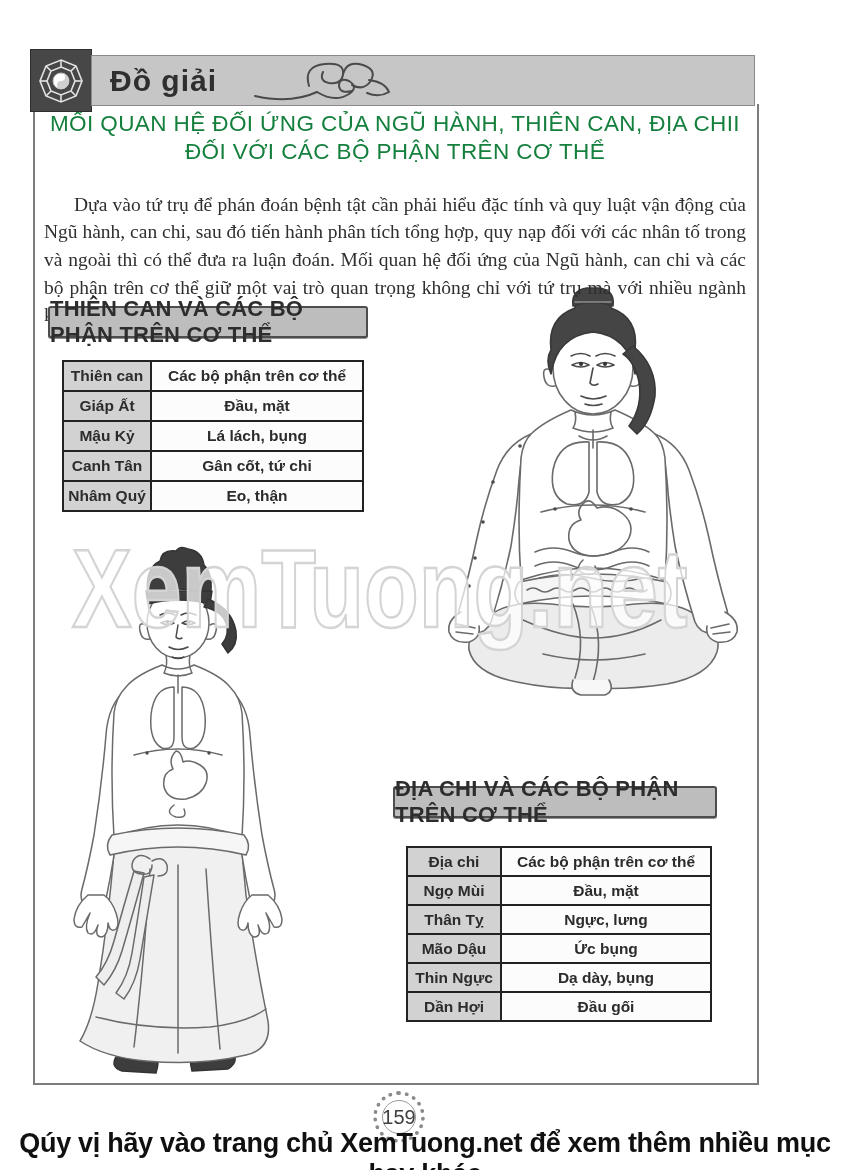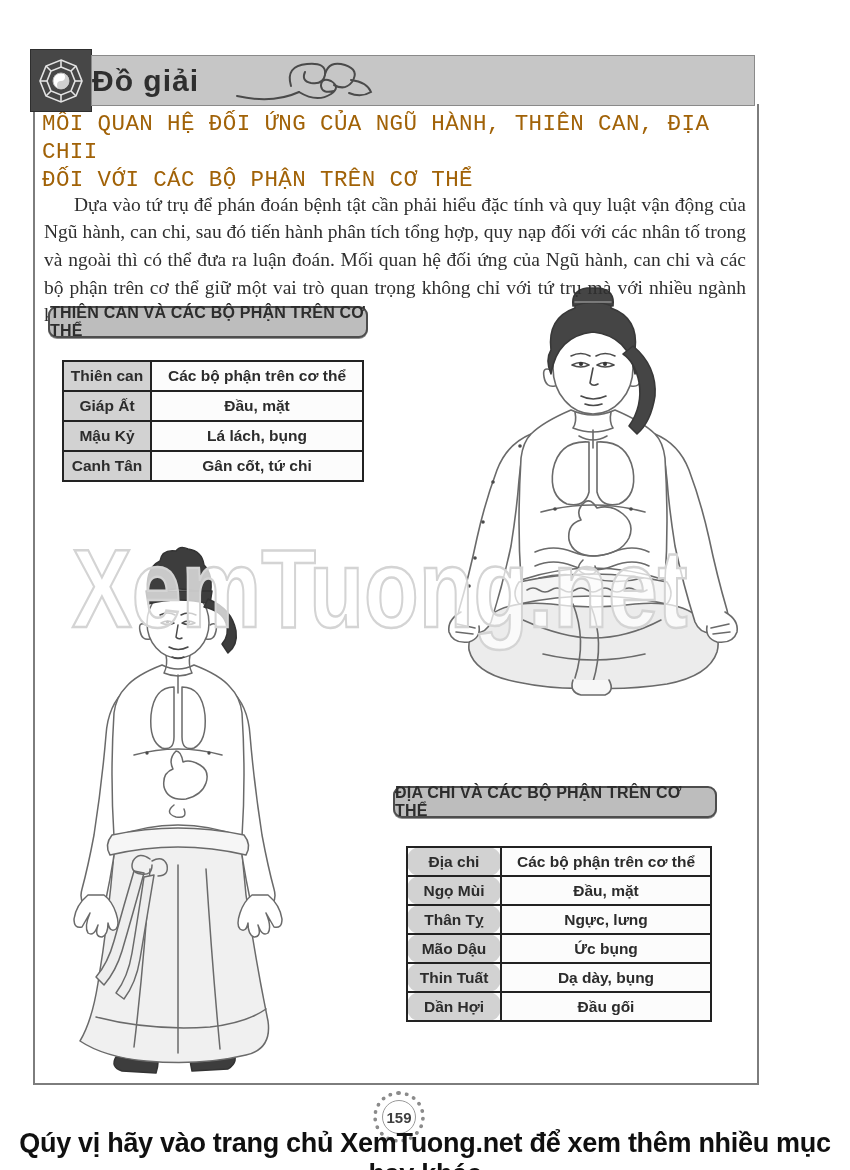--- a/index.html
+++ b/index.html
@@ -12,62 +12,62 @@
     position:absolute;left:30px;top:49px;width:60px;height:61px;
     background:#474747;border:1px solid #2e2e2e;
     display:flex;align-items:center;justify-content:center;z-index:6;
   }
   .hdr-bar{
     position:absolute;left:91px;top:55px;width:662px;height:49px;
     background:#c6c6c6;border:1px solid #8a8a8a;
     display:flex;align-items:center;z-index:6;
   }
   .hdr-title{
-    font-size:30px;font-weight:bold;color:#2f2f2f;letter-spacing:1px;
+    margin-left:18px;font-size:30px;font-weight:bold;color:#2f2f2f;letter-spacing:1px;
   }
   .hdr-cloud{margin-left:34px;}
   
   .page-frame{
     position:absolute;left:33px;top:104px;width:722px;height:979px;
     border-left:2px solid #7d7d7d;border-right:2px solid #7d7d7d;border-bottom:2px solid #7d7d7d;
     z-index:0;
   }
   
   .doc-title{
-    position:absolute;left:42px;top:110px;width:706px;text-align:left;
-    font-family:Liberation Mono, monospace;font-size:22.5px;color:#a16207;
+    position:absolute;left:42px;top:110px;width:706px;text-align:center;
+    font-family:Liberation Sans, sans-serif;font-size:22.5px;color:#15803d;
     line-height:1.25;letter-spacing:.4px;z-index:3;
   }
   .intro{
     position:absolute;left:44px;top:171px;width:702px;
     font-family:"Liberation Serif", serif;font-size:19.5px;color:#2f2f2f;
     text-align:justify;text-indent:30px;line-height:1.42;z-index:3;
   }
   
   .badge{
-    position:absolute;height:28px;border:2px solid #4d4d4d;border-radius:9px;
+    position:absolute;height:28px;border:2px solid #4d4d4d;border-radius:3px;
     background:#bdbdbd;display:flex;align-items:center;justify-content:center;
-    font-size:16px;font-weight:bold;color:#2d2d2d;letter-spacing:.2px;z-index:4;
+    font-size:22px;font-weight:bold;color:#2d2d2d;letter-spacing:.2px;z-index:4;
     box-shadow:0 1px 0 #8f8f8f;
   }
   .badge-thiencan{left:48px;top:306px;width:316px;}
   .badge-diachi{left:393px;top:786px;width:320px;}
   
   table.map{border-collapse:collapse;position:absolute;z-index:4;background:#fcfcfc;}
   table.map td{
     border:2px solid #222;text-align:center;vertical-align:middle;
     font-size:15.5px;font-weight:bold;color:#2c2c2c;padding:1px;
   }
   table.map td.key{background:#d2d2d2;}
   .tbl-thiencan{left:62px;top:360px;}
   .tbl-thiencan td{height:26px;}
   .tbl-thiencan td.key{width:84px;}
   .tbl-thiencan td.val{width:208px;}
   .tbl-diachi{left:406px;top:846px;}
-  .tbl-diachi td{height:25px;border-radius:13px;}
+  .tbl-diachi td{height:25px;}
   .tbl-diachi td.key{width:90px;}
   .tbl-diachi td.val{width:206px;}
   
   .watermark{
     position:absolute;left:72px;top:524px;z-index:5;white-space:nowrap;
     font-size:112px;font-weight:bold;letter-spacing:0;
     color:rgba(255,255,255,.72);
     -webkit-text-stroke:2.5px #d4d4d4;
     transform:scaleX(.8);transform-origin:left top;
     pointer-events:none;
@@ -78,21 +78,21 @@
   .fig-standing{left:50px;top:543px;}
   
   .page-stamp{
     position:absolute;left:373px;top:1091px;width:44px;height:44px;z-index:6;
     border:4px dotted #8b8b8b;border-radius:50%;background:#fff;
     display:flex;align-items:center;justify-content:center;
   }
   .page-stamp .inner{
     width:32px;height:32px;border:1px solid #9a9a9a;border-radius:50%;
     display:flex;align-items:center;justify-content:center;
-    font-size:15px;font-weight:bold;color:#3f3f3f;
+    font-size:20px;font-weight:normal;color:#3f3f3f;
   }
   .footer-note{
     position:absolute;left:0;top:1128px;width:850px;text-align:center;z-index:6;
     font-size:27px;font-weight:bold;color:#101010;letter-spacing:-.3px;
   }
 </style>
 </head>
 <body>
 
 <div class="page-frame"></div>
@@ -146,20 +146,24 @@
     <td class="val">Đầu, mặt</td>
   </tr>
   <tr>
     <td class="key">Mậu Kỷ</td>
     <td class="val">Lá lách, bụng</td>
   </tr>
   <tr>
     <td class="key">Canh Tân</td>
     <td class="val">Gân cốt, tứ chi</td>
   </tr>
+  <tr>
+    <td class="key">Nhâm Quý</td>
+    <td class="val">Eo, thận</td>
+  </tr>
 </tbody>
   </table>
 
 <div class="badge badge-diachi">ĐỊA CHI VÀ CÁC BỘ PHẬN TRÊN CƠ THỂ</div>
 <table class="map tbl-diachi">
   <tbody>
       <tr>
     <td class="key">Địa chi</td>
     <td class="val">Các bộ phận trên cơ thể</td>
   </tr>
@@ -169,21 +173,21 @@
   </tr>
   <tr>
     <td class="key">Thân Tỵ</td>
     <td class="val">Ngực, lưng</td>
   </tr>
   <tr>
     <td class="key">Mão Dậu</td>
     <td class="val">Ức bụng</td>
   </tr>
   <tr>
-    <td class="key">Thin Tuất</td>
+    <td class="key">Thin Ngực</td>
     <td class="val">Dạ dày, bụng</td>
   </tr>
   <tr>
     <td class="key">Dần Hợi</td>
     <td class="val">Đầu gối</td>
   </tr>
 </tbody>
   </table>
 
 <svg class="fig fig-seated" width="340" height="420" viewBox="0 0 340 420">

